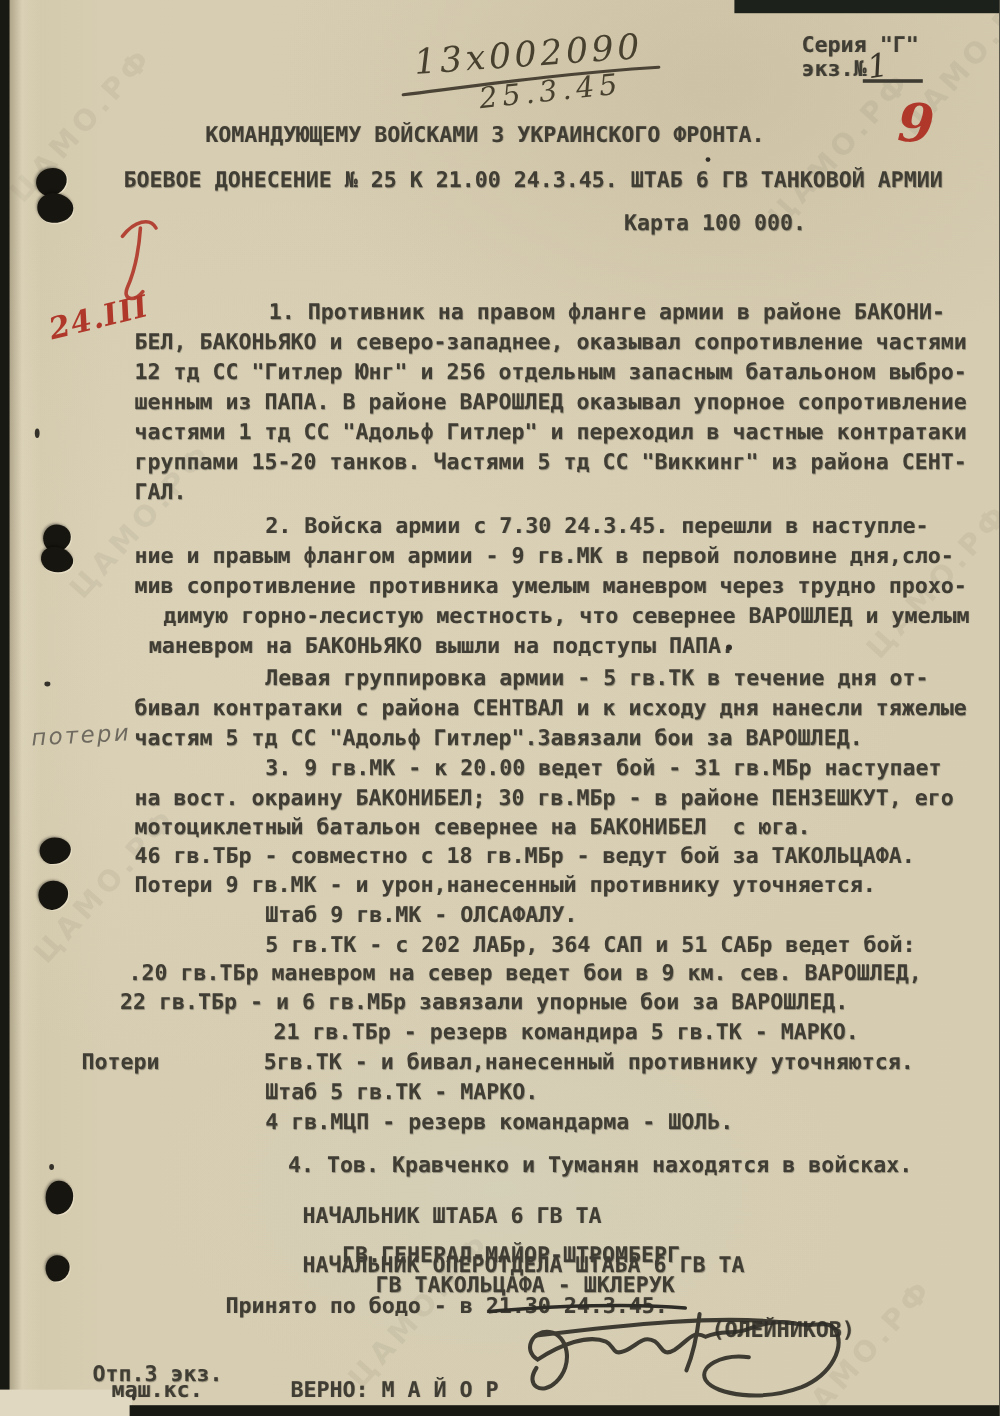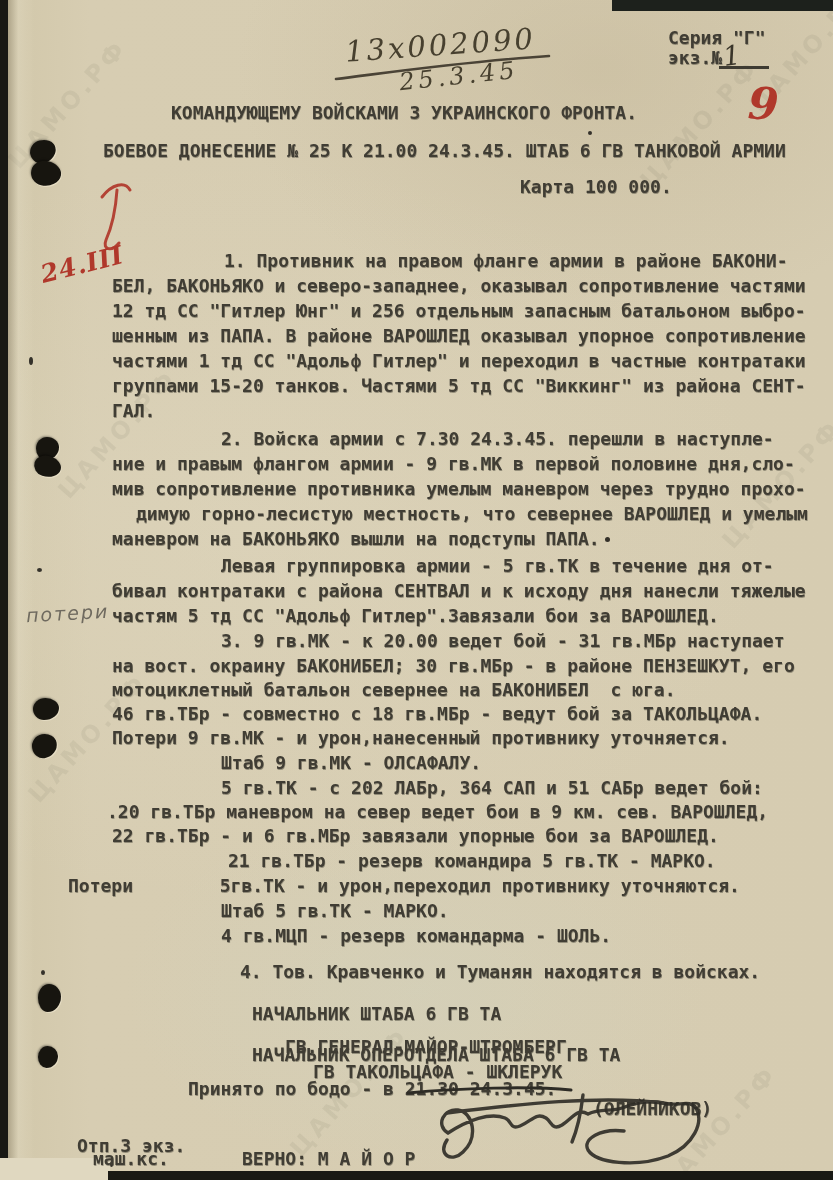--- a/index.html
+++ b/index.html
@@ -109,35 +109,35 @@
       <div class="tw" style="left: 112px; top: 276px;">БЕЛ, БАКОНЬЯКО и северо-западнее, оказывал сопротивление частями</div>
       <div class="tw" style="left: 112px; top: 301px;">12 тд СС "Гитлер Юнг" и 256 отдельным запасным батальоном выбро-</div>
       <div class="tw" style="left: 112px; top: 326px;">шенным из ПАПА. В районе ВАРОШЛЕД оказывал упорное сопротивление</div>
       <div class="tw" style="left: 112px; top: 351px;">частями 1 тд СС "Адольф Гитлер" и переходил в частные контратаки</div>
       <div class="tw" style="left: 112px; top: 376px;">группами 15-20 танков. Частями 5 тд СС "Виккинг" из района СЕНТ-</div>
       <div class="tw" style="left: 112px; top: 401px;">ГАЛ.</div>
       <div class="tw" style="left: 221px; top: 429px;">2. Войска армии с 7.30 24.3.45. перешли в наступле-</div>
       <div class="tw" style="left: 112px; top: 454px;">ние и правым флангом армии - 9 гв.МК в первой половине дня,сло-</div>
       <div class="tw" style="left: 112px; top: 479px;">мив сопротивление противника умелым маневром через трудно прохо-</div>
       <div class="tw" style="left: 112px; top: 504px; margin-left: 24px;">димую горно-лесистую местность, что севернее ВАРОШЛЕД и умелым</div>
-      <div class="tw" style="left: 112px; top: 529px;">маневром на БАКОНЬЯКО вышли на подступы ПАПА.</div>
+      <div class="tw" style="left: 124px; top: 529px;">маневром на БАКОНЬЯКО вышли на подступы ПАПА.</div>
       <div class="tw" style="left: 221px; top: 556px;">Левая группировка армии - 5 гв.ТК в течение дня от-</div>
       <div class="tw" style="left: 112px; top: 581px;">бивал контратаки с района СЕНТВАЛ и к исходу дня нанесли тяжелые</div>
       <div class="tw" style="left: 112px; top: 606px;">частям 5 тд СС "Адольф Гитлер".Завязали бои за ВАРОШЛЕД.</div>
       <div class="tw" style="left: 221px; top: 631px;">3. 9 гв.МК - к 20.00 ведет бой - 31 гв.МБр наступает</div>
       <div class="tw" style="left: 112px; top: 656px; text-align: right;">на вост. окраину БАКОНИБЕЛ; 30 гв.МБр - в районе ПЕНЗЕШКУТ, его</div>
       <div class="tw" style="left: 112px; top: 680px;">мотоциклетный батальон севернее на БАКОНИБЕЛ  с юга.</div>
       <div class="tw" style="left: 112px; top: 704px;">46 гв.ТБр - совместно с 18 гв.МБр - ведут бой за ТАКОЛЬЦАФА.</div>
       <div class="tw" style="left: 112px; top: 728px;">Потери 9 гв.МК - и урон,нанесенный противнику уточняется.</div>
       <div class="tw" style="left: 221px; top: 753px;">Штаб 9 гв.МК - ОЛСАФАЛУ.</div>
       <div class="tw" style="left: 221px; top: 778px;">5 гв.ТК - с 202 ЛАБр, 364 САП и 51 САБр ведет бой:</div>
       <div class="tw" style="left: 107px; top: 802px;">.20 гв.ТБр маневром на север ведет бои в 9 км. сев. ВАРОШЛЕД,</div>
-      <div class="tw" style="left: 112px; top: 826px;">22 гв.ТБр - и 6 гв.МБр завязали упорные бои за ВАРОШЛЕД.</div>
+      <div class="tw" style="left: 100px; top: 826px;">22 гв.ТБр - и 6 гв.МБр завязали упорные бои за ВАРОШЛЕД.</div>
       <div class="tw" style="left: 228px; top: 851px;">21 гв.ТБр - резерв командира 5 гв.ТК - МАРКО.</div>
-      <div class="tw" style="left: 68px; top: 876px;">Потери        5гв.ТК - и урон,переходил противнику уточняются.</div>
+      <div class="tw" style="left: 68px; top: 876px;">Потери        5гв.ТК - и бивал,нанесенный противнику уточняются.</div>
       <div class="tw" style="left: 221px; top: 901px;">Штаб 5 гв.ТК - МАРКО.</div>
       <div class="tw" style="left: 221px; top: 926px;">4 гв.МЦП - резерв командарма - ШОЛЬ.</div>
       <div class="tw" style="left: 240px; top: 962px;">4. Тов. Кравченко и Туманян находятся в войсках.</div>
       <div class="tw" style="left: 252px; top: 1004px;">НАЧАЛЬНИК ШТАБА 6 ГВ ТА</div>
       <div class="tw" style="left: 285px; top: 1021px; margin-top: 16px;">ГВ.ГЕНЕРАЛ-МАЙОР-ШТРОМБЕРГ</div>
       <div class="tw" style="left: 252px; top: 1045px;">НАЧАЛЬНИК ОПЕРОТДЕЛА ШТАБА 6 ГВ ТА</div>
       <div class="tw" style="left: 313px; top: 1062px;">ГВ ТАКОЛЬЦАФА - ШКЛЕРУК</div>
       <div class="tw" style="left: 188px; top: 1079px;">Принято по бодо - в 21.30 24.3.45.</div>
       <div class="tw" style="left: 242px; top: 1101px; margin-top: 48px;">ВЕРНО: М А Й О Р</div>
       <div class="tw" style="left: 593px; top: 1099px;">(ОЛЕЙНИКОВ)</div>

